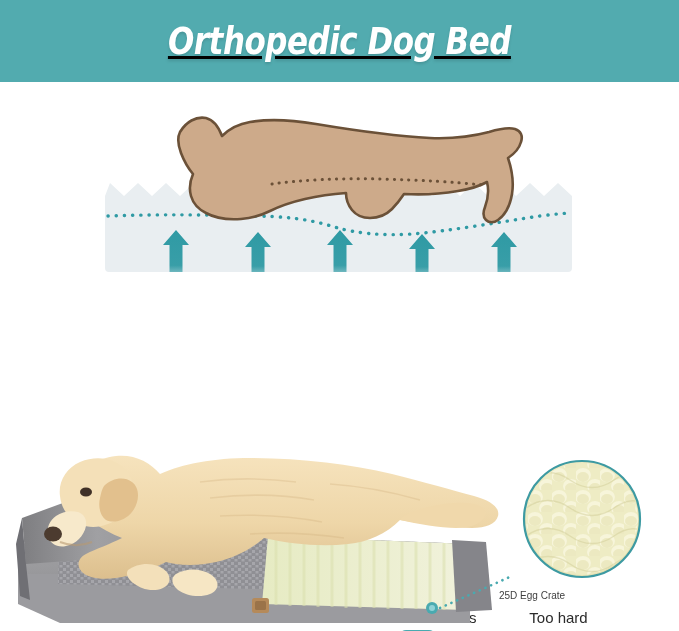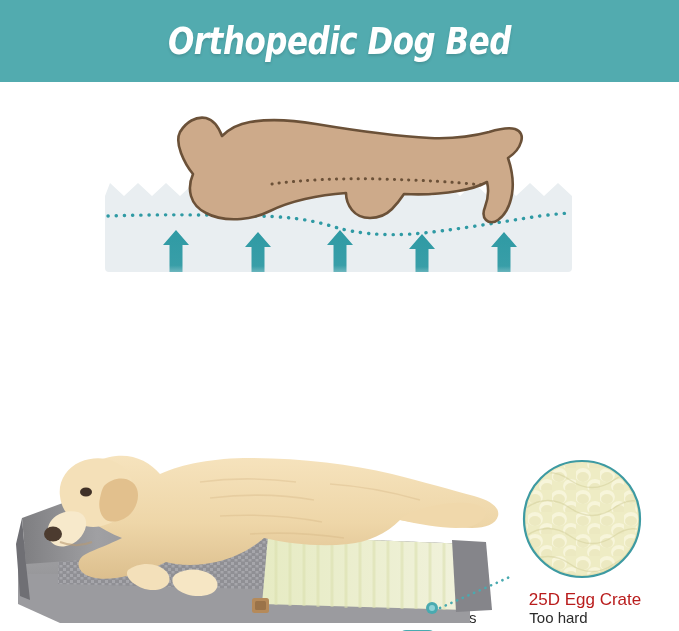--- a/index.html
+++ b/index.html
@@ -9,21 +9,21 @@
     font-family:"Liberation Sans","DejaVu Sans",sans-serif;
     overflow:hidden;
     position:relative;
   }
   .page{position:relative;width:679px;height:631px;overflow:hidden;background:#fff;}
 
   
   .header{
     position:absolute;left:0;top:0;width:679px;height:82px;
     background:#52abaf;
-    display:flex;align-items:center;justify-content:center;
+    display:flex;align-items:center;justify-content:center;text-decoration:underline;
   }
   .header-title{
     color:#ffffff;
     font-size:37px;
     font-weight:bold;
     font-style:italic;
     letter-spacing:-0.5px;
     font-family:"DejaVu Sans Condensed","Liberation Sans",sans-serif;
     transform:scaleX(0.93);
     text-shadow:0 2px 3px rgba(0,0,0,0.13);
@@ -58,21 +58,21 @@
   .cap-soft-top{left:38px;width:143px;}
   .cap-med-top{left:345px;width:144px;}
   .cap-hard-top{left:487px;width:143px;}
 
   
   .photo{position:absolute;left:0;top:424px;width:679px;height:207px;}
   .photo svg{display:block;}
 
   .foam-label{
     position:absolute;left:499px;top:589px;width:172px;
-    text-align:center;font-size:17px;color:#b91c1c;line-height:1.3;
+    font-size:10px;color:#404040;line-height:1.3;
   }
 </style>
 </head>
 <body>
 
 <div class="page">
 
   <div class="header">
     <div class="header-title">Orthopedic Dog Bed</div>
   </div>

